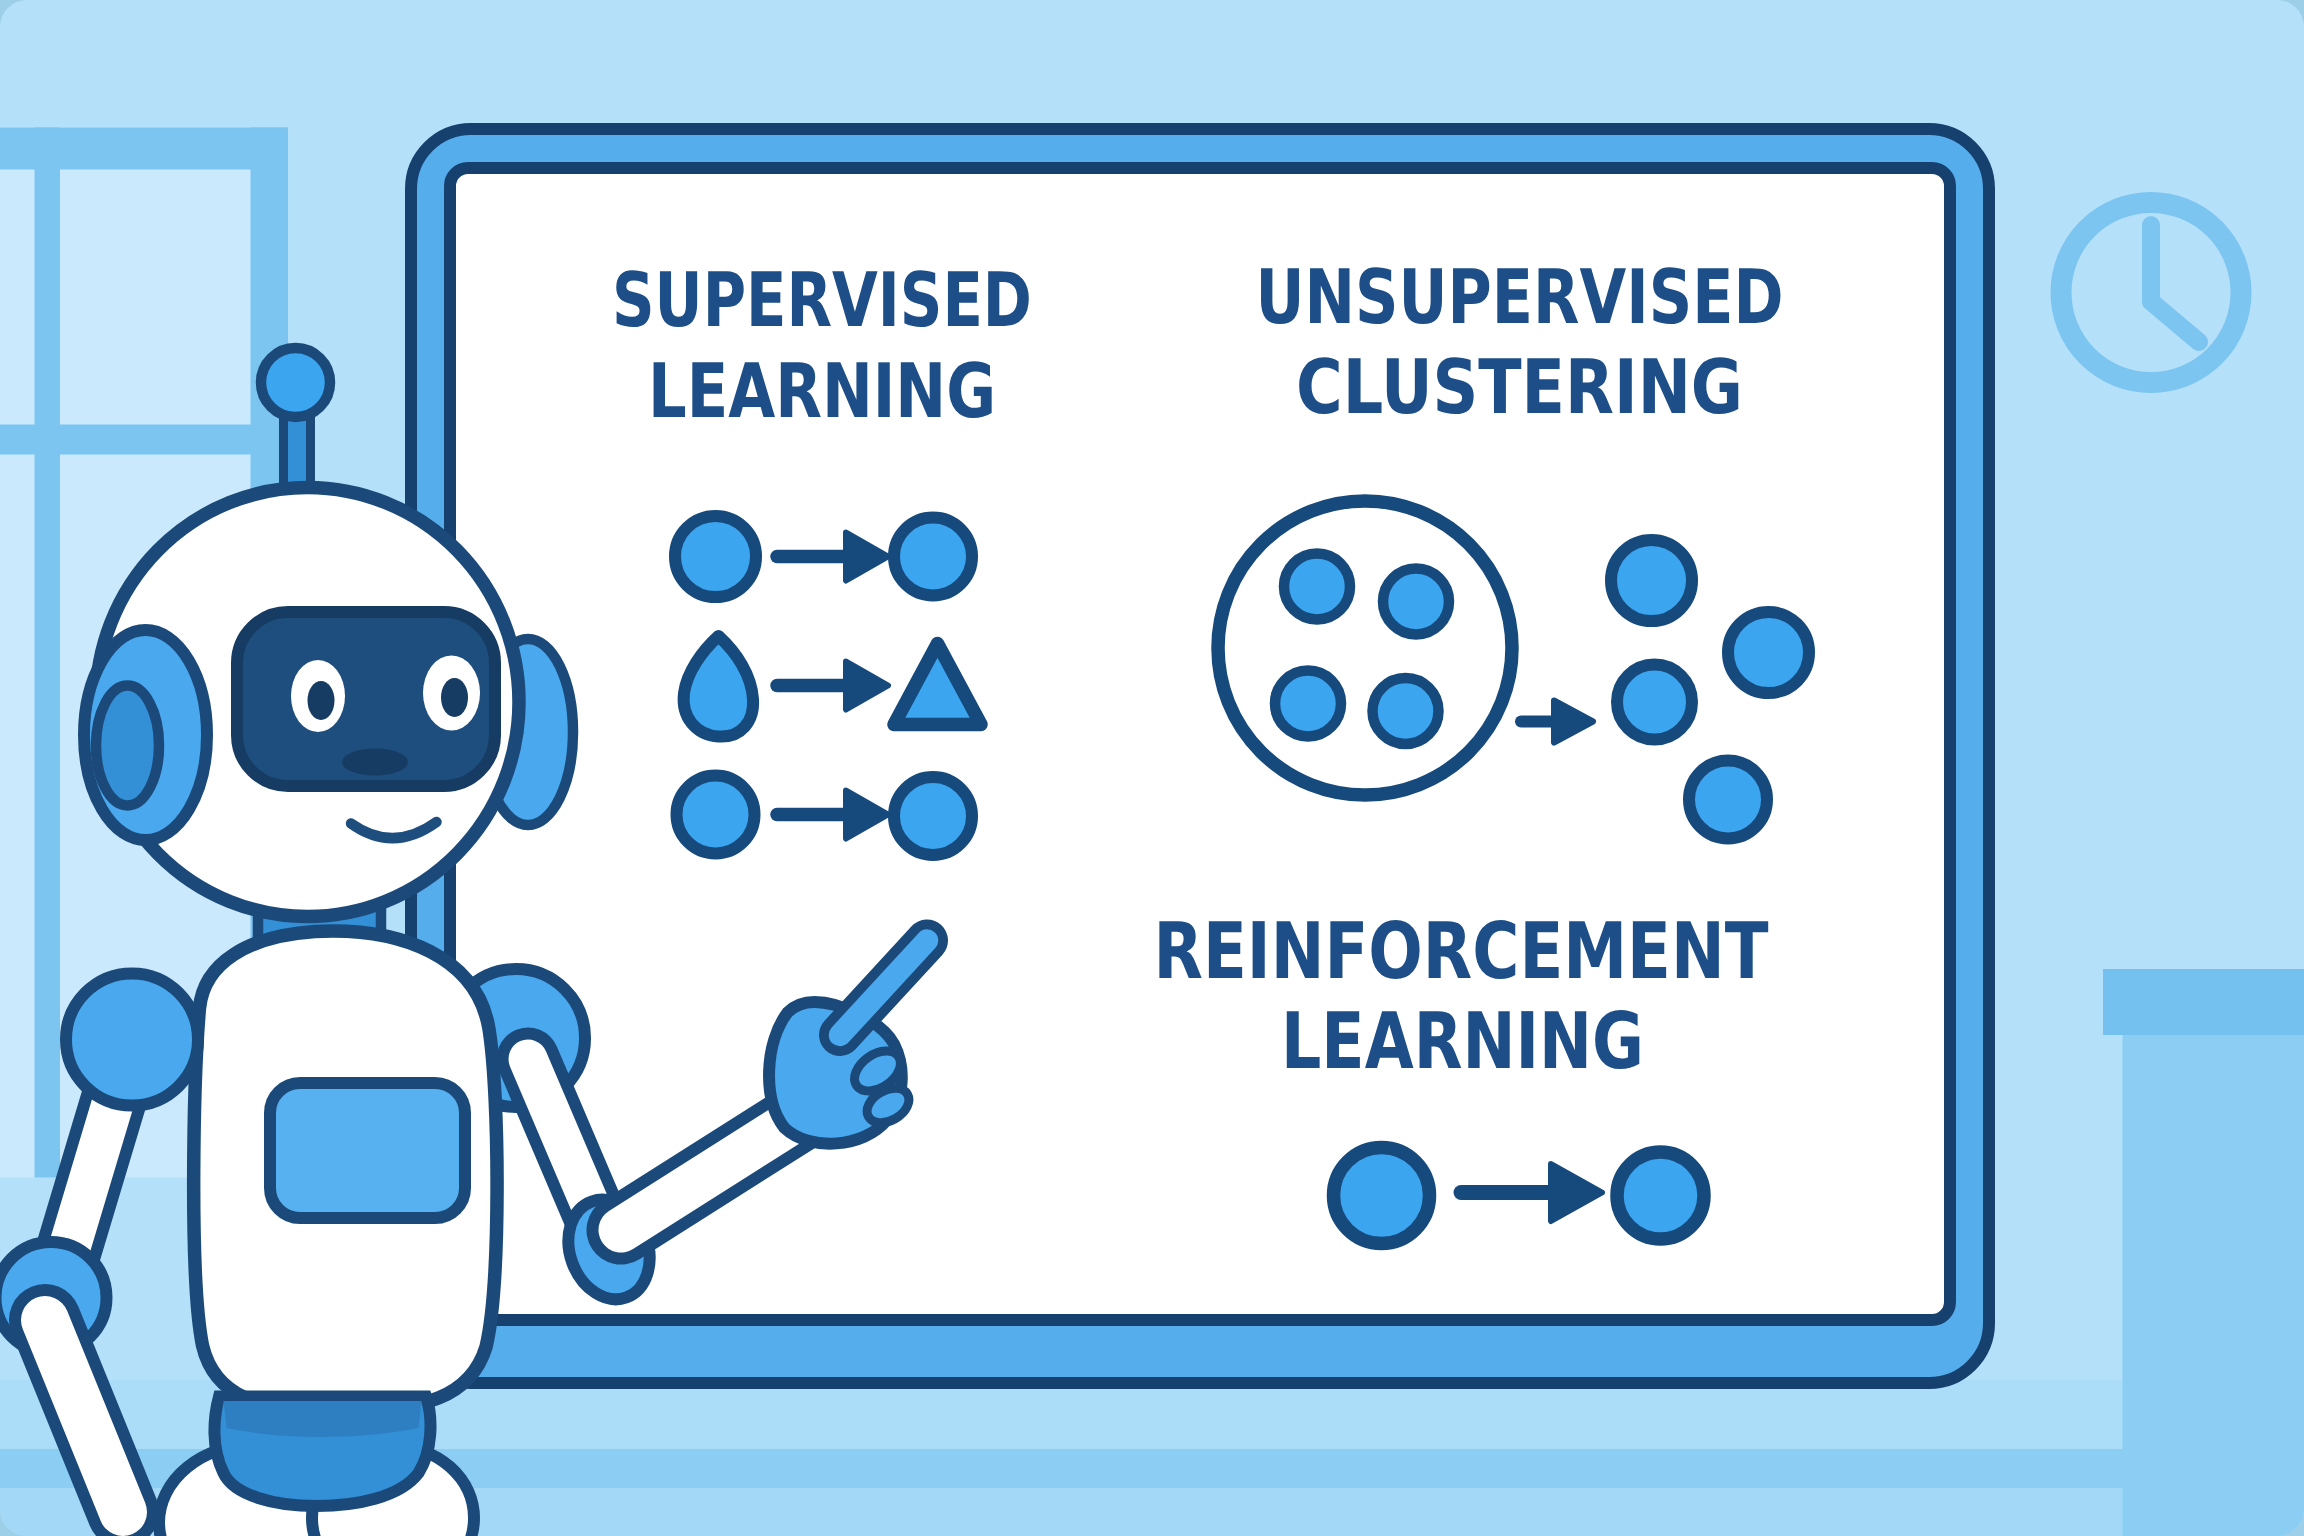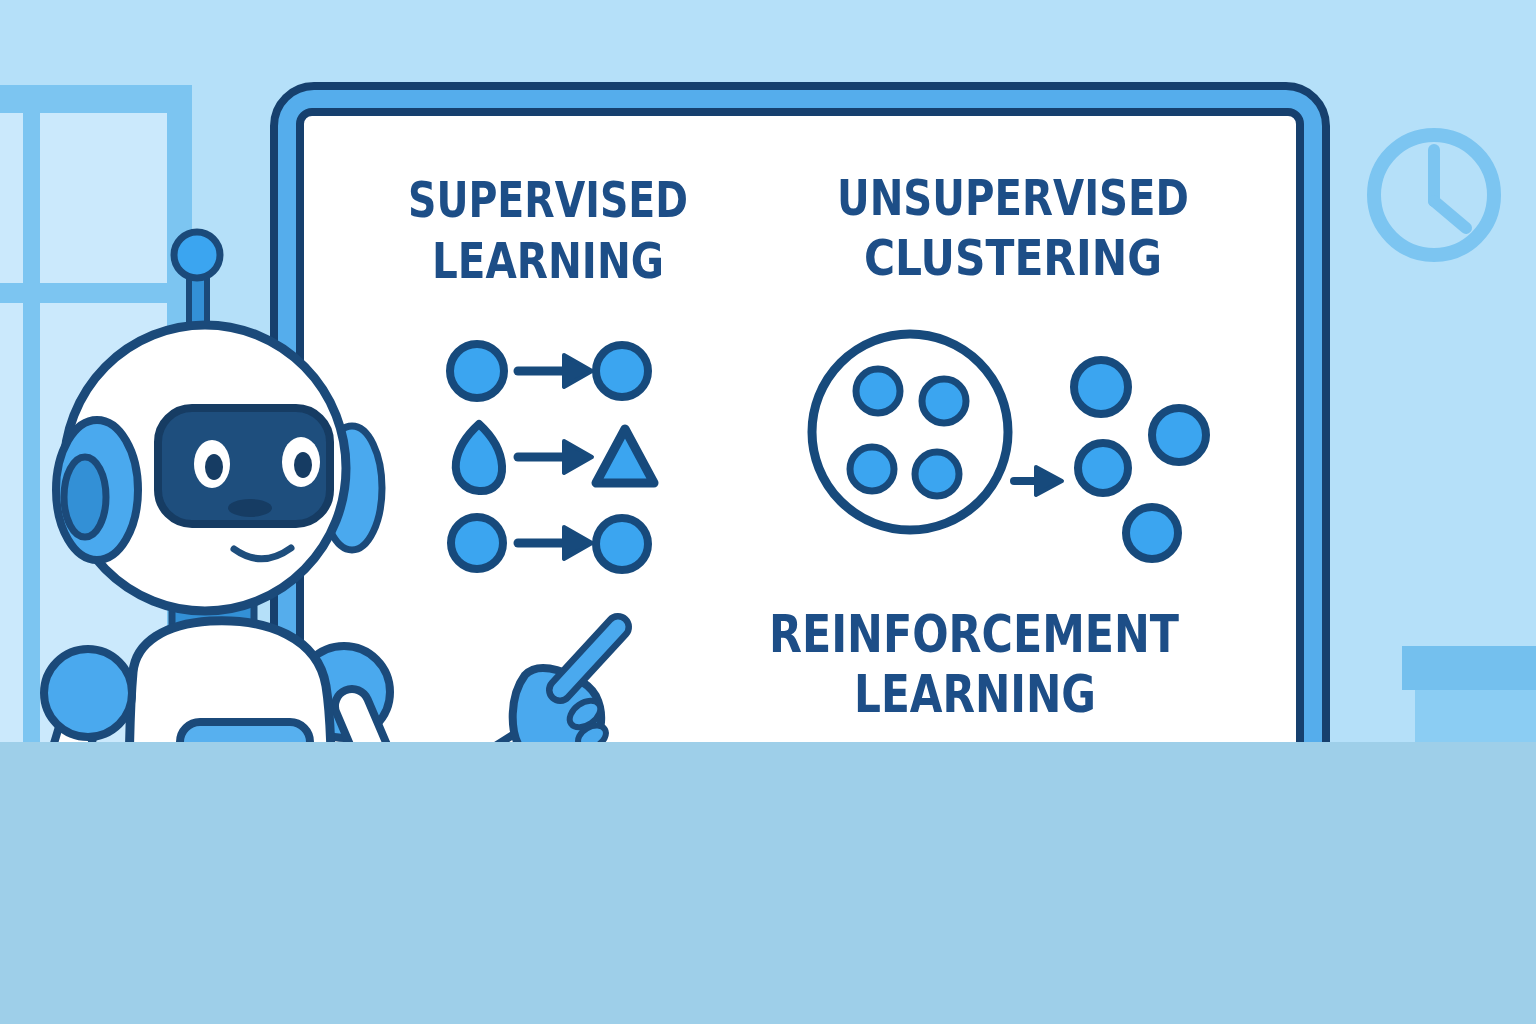--- a/index.html
+++ b/index.html
@@ -5,21 +5,21 @@
   :root{
     --wall:#b5e0f9; --wall-pane:#cbe9fc; --window-frame:#7cc5f1;
     --board-frame:#55adec; --board-border:#16406e; --board-surface:#ffffff;
     --ink:#1d4e87; --shape-fill:#3ba5f0; --shape-outline:#174a7c;
     --robot-body:#ffffff; --robot-outline:#1b4a7a; --robot-accent:#4aa9ee;
     --robot-accent-dark:#3390d6; --visor:#1e4e7d; --visor-dark:#163c63;
     --clock:#7cc5f1; --desk:#8bcdf3; --desk-top:#74c0ee;
     --floor-a:#abddf8; --floor-b:#8bcdf3; --floor-c:#a3d8f6;
   }
   html,body{margin:0;padding:0;background:#9ecfe9;}
-  .stage{width:1536px;height:742px;overflow:hidden;position:relative;}
+  .stage{width:1536px;height:1024px;overflow:hidden;position:relative;border-radius:18px;}
   svg{display:block;}
   .board-title{
     font-family:"DejaVu Sans","Liberation Sans",sans-serif;
     font-weight:bold; fill:var(--ink,#1d4e87);
   }
   .capsule-outer{stroke:var(--robot-outline);stroke-linecap:round;fill:none;}
   .capsule-inner{stroke:var(--robot-body);stroke-linecap:round;fill:none;}
 </style>
 </head>
 <body>

